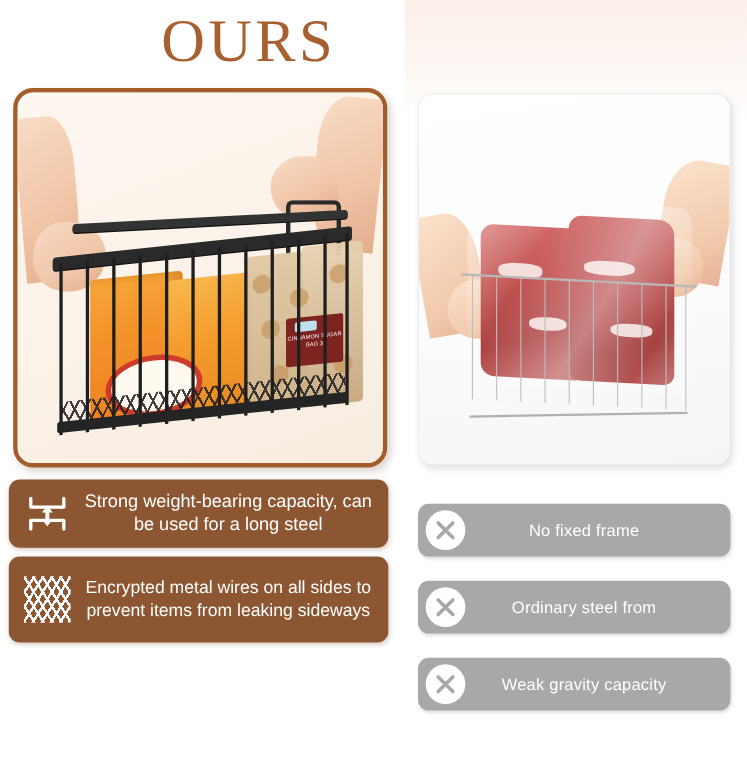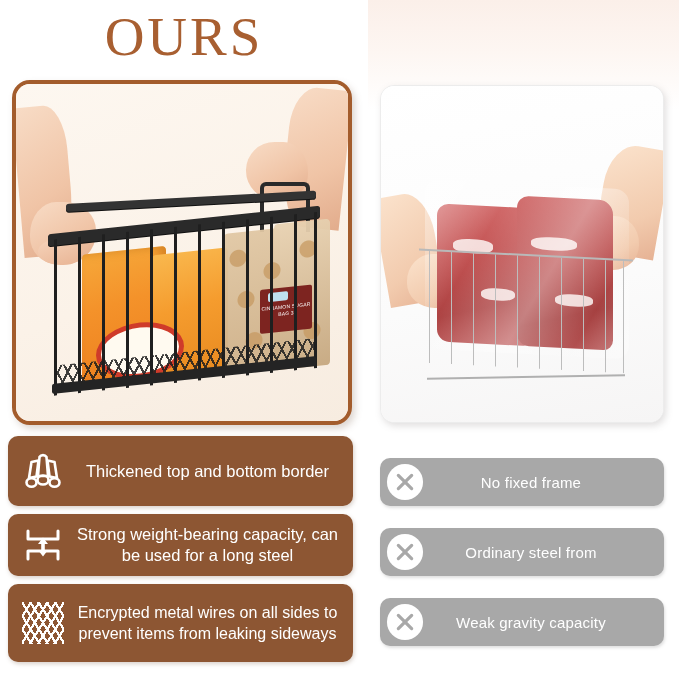--- a/index.html
+++ b/index.html
@@ -36,20 +36,21 @@
     left: 0;
     width: 368px;
     text-align: center;
     font-family: "Liberation Serif", "DejaVu Serif", serif;
     font-size: 55px;
     line-height: 62px;
     letter-spacing: 3px;
     font-weight: 400;
     color: #a85f31;
     user-select: none;
+    padding-left: 42px;
   }
 
   
   .photo-ours {
     position: absolute;
     left: 12px;
     top: 80px;
     width: 340px;
     height: 345px;
     border: 4px solid #a35c2c;
@@ -474,37 +475,20 @@
           <div class="wire-v" style="left:246px"></div>
           <div class="wire-v" style="left:266px"></div>
           <div class="mesh-floor"></div>
           <div class="basket-base"></div>
         </div>
       </div>
     </div>
 
     <div class="features-ours">
 
-      <div class="feat feat-1">
-        <div class="feat-ico">
-          <svg width="44" height="44" viewBox="0 0 44 44" aria-hidden="true">
-            <g fill="none" stroke="#ffffff" stroke-width="2.6" stroke-linejoin="round">
-              <path d="M18.5 8 C20 5.5 24 5.5 25.5 8 L27 27 L17 27 Z"></path>
-              <path d="M10.5 13 L17.5 11.5 L15.5 27.5 L8 29 Z"></path>
-              <path d="M33.5 13 L26.5 11.5 L28.5 27.5 L36 29 Z"></path>
-            </g>
-            <g fill="none" stroke="#ffffff" stroke-width="2.6">
-              <ellipse cx="22" cy="31" rx="5.5" ry="4.5"></ellipse>
-              <ellipse cx="10.5" cy="33.5" rx="5" ry="4.2"></ellipse>
-              <ellipse cx="33.5" cy="33.5" rx="5" ry="4.2"></ellipse>
-            </g>
-          </svg>
-        </div>
-        <div class="feat-txt">Thickened top and bottom border</div>
-      </div>
 
       <div class="feat feat-2">
         <div class="feat-ico">
           <svg width="44" height="44" viewBox="0 0 44 44" aria-hidden="true">
             <g fill="none" stroke="#ffffff" stroke-width="3" stroke-linejoin="round" stroke-linecap="round">
               <path d="M7 8 L7 16 L37 16 L37 8"></path>
               <path d="M7 36 L7 28 L37 28 L37 36"></path>
             </g>
             <g fill="#ffffff">
               <path d="M22 17.5 L27 24 L23.8 24 L23.8 27 L20.2 27 L20.2 24 L17 24 Z" transform="translate(0,-3)"></path>

